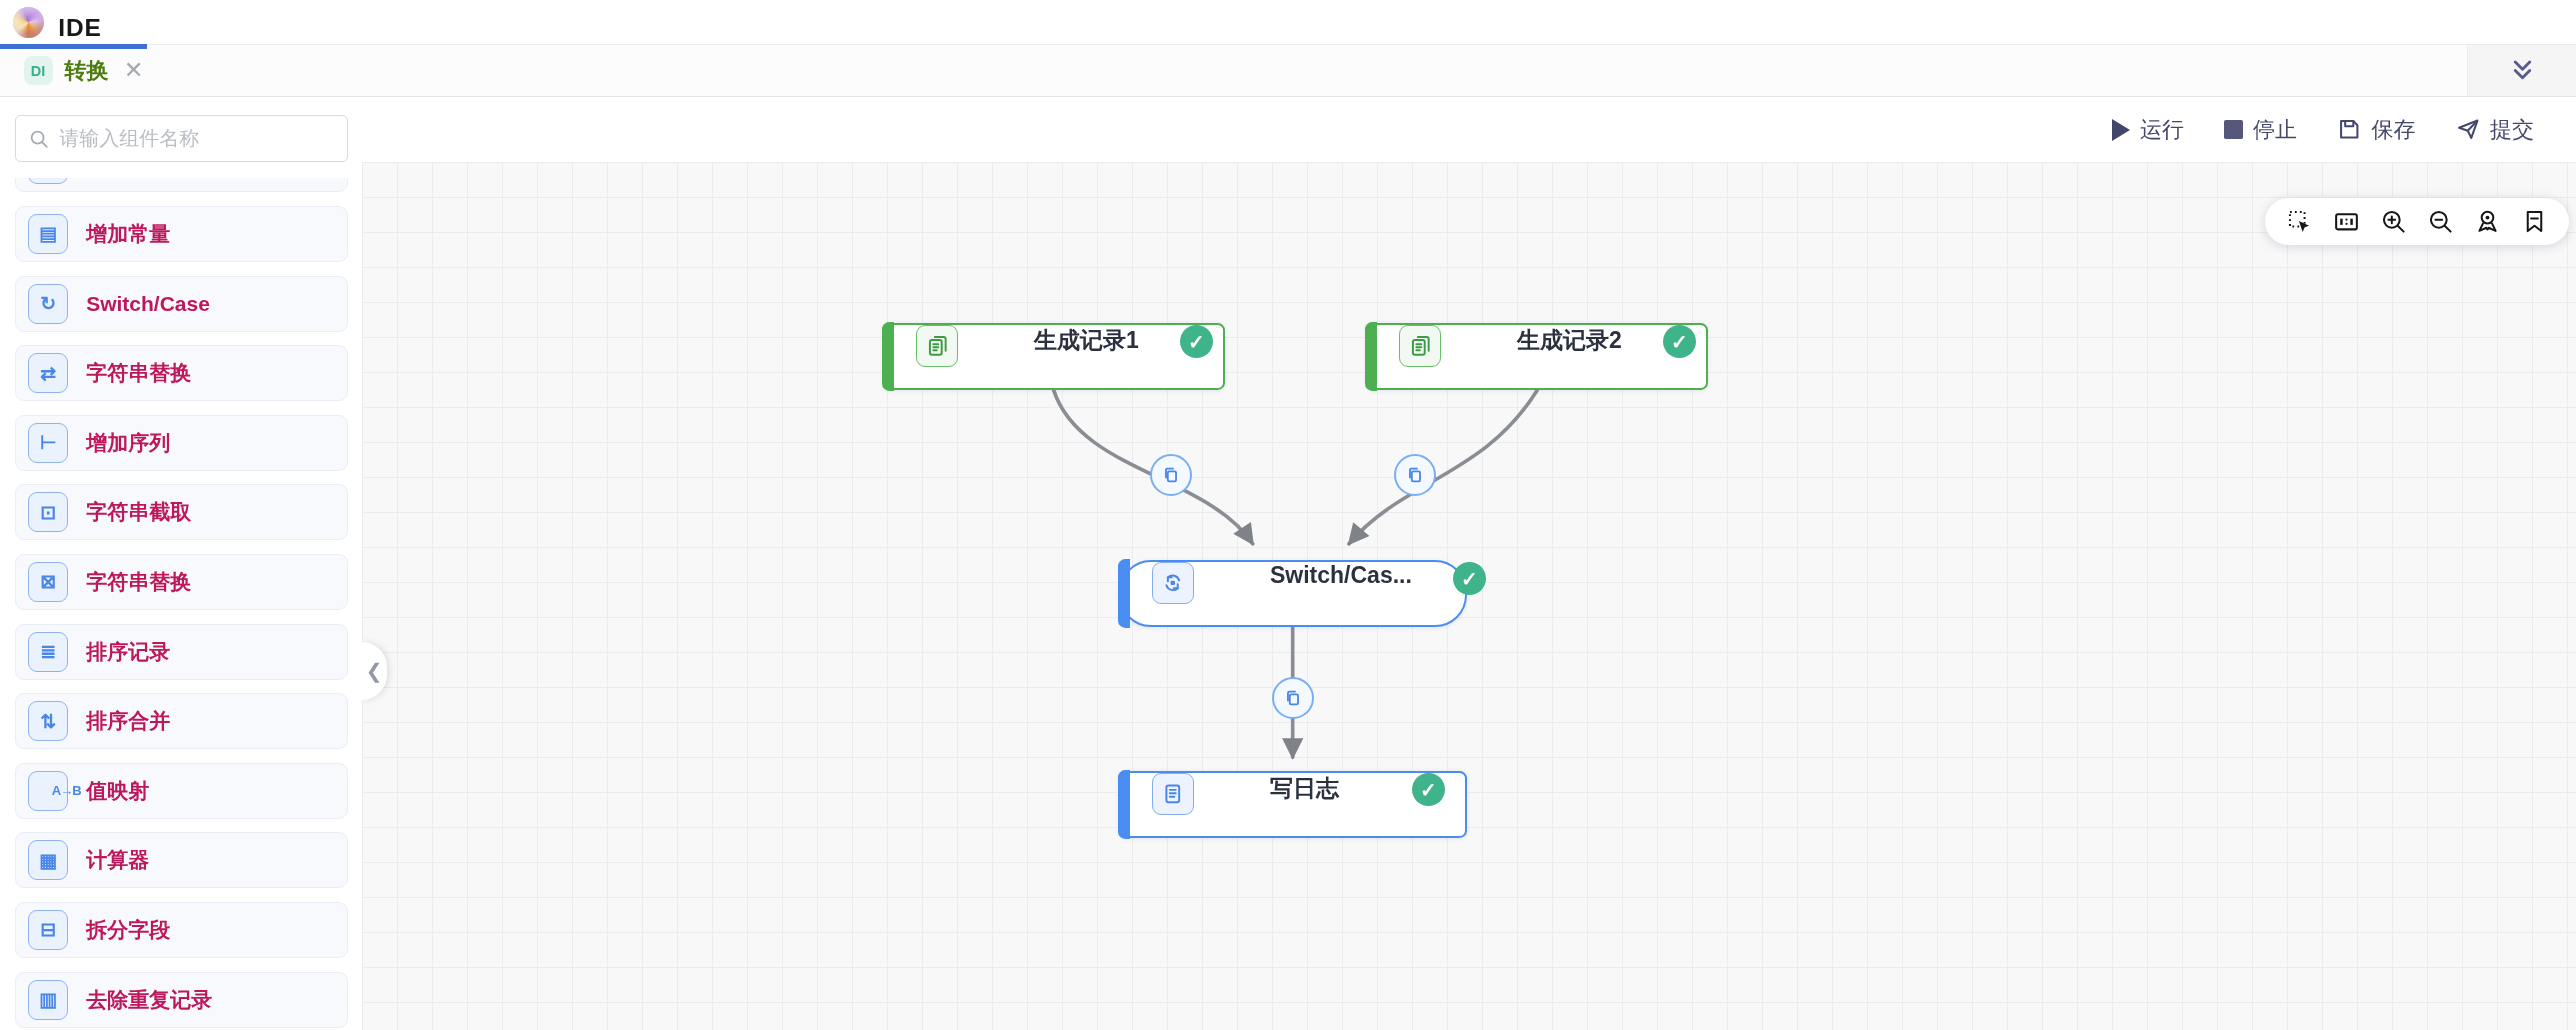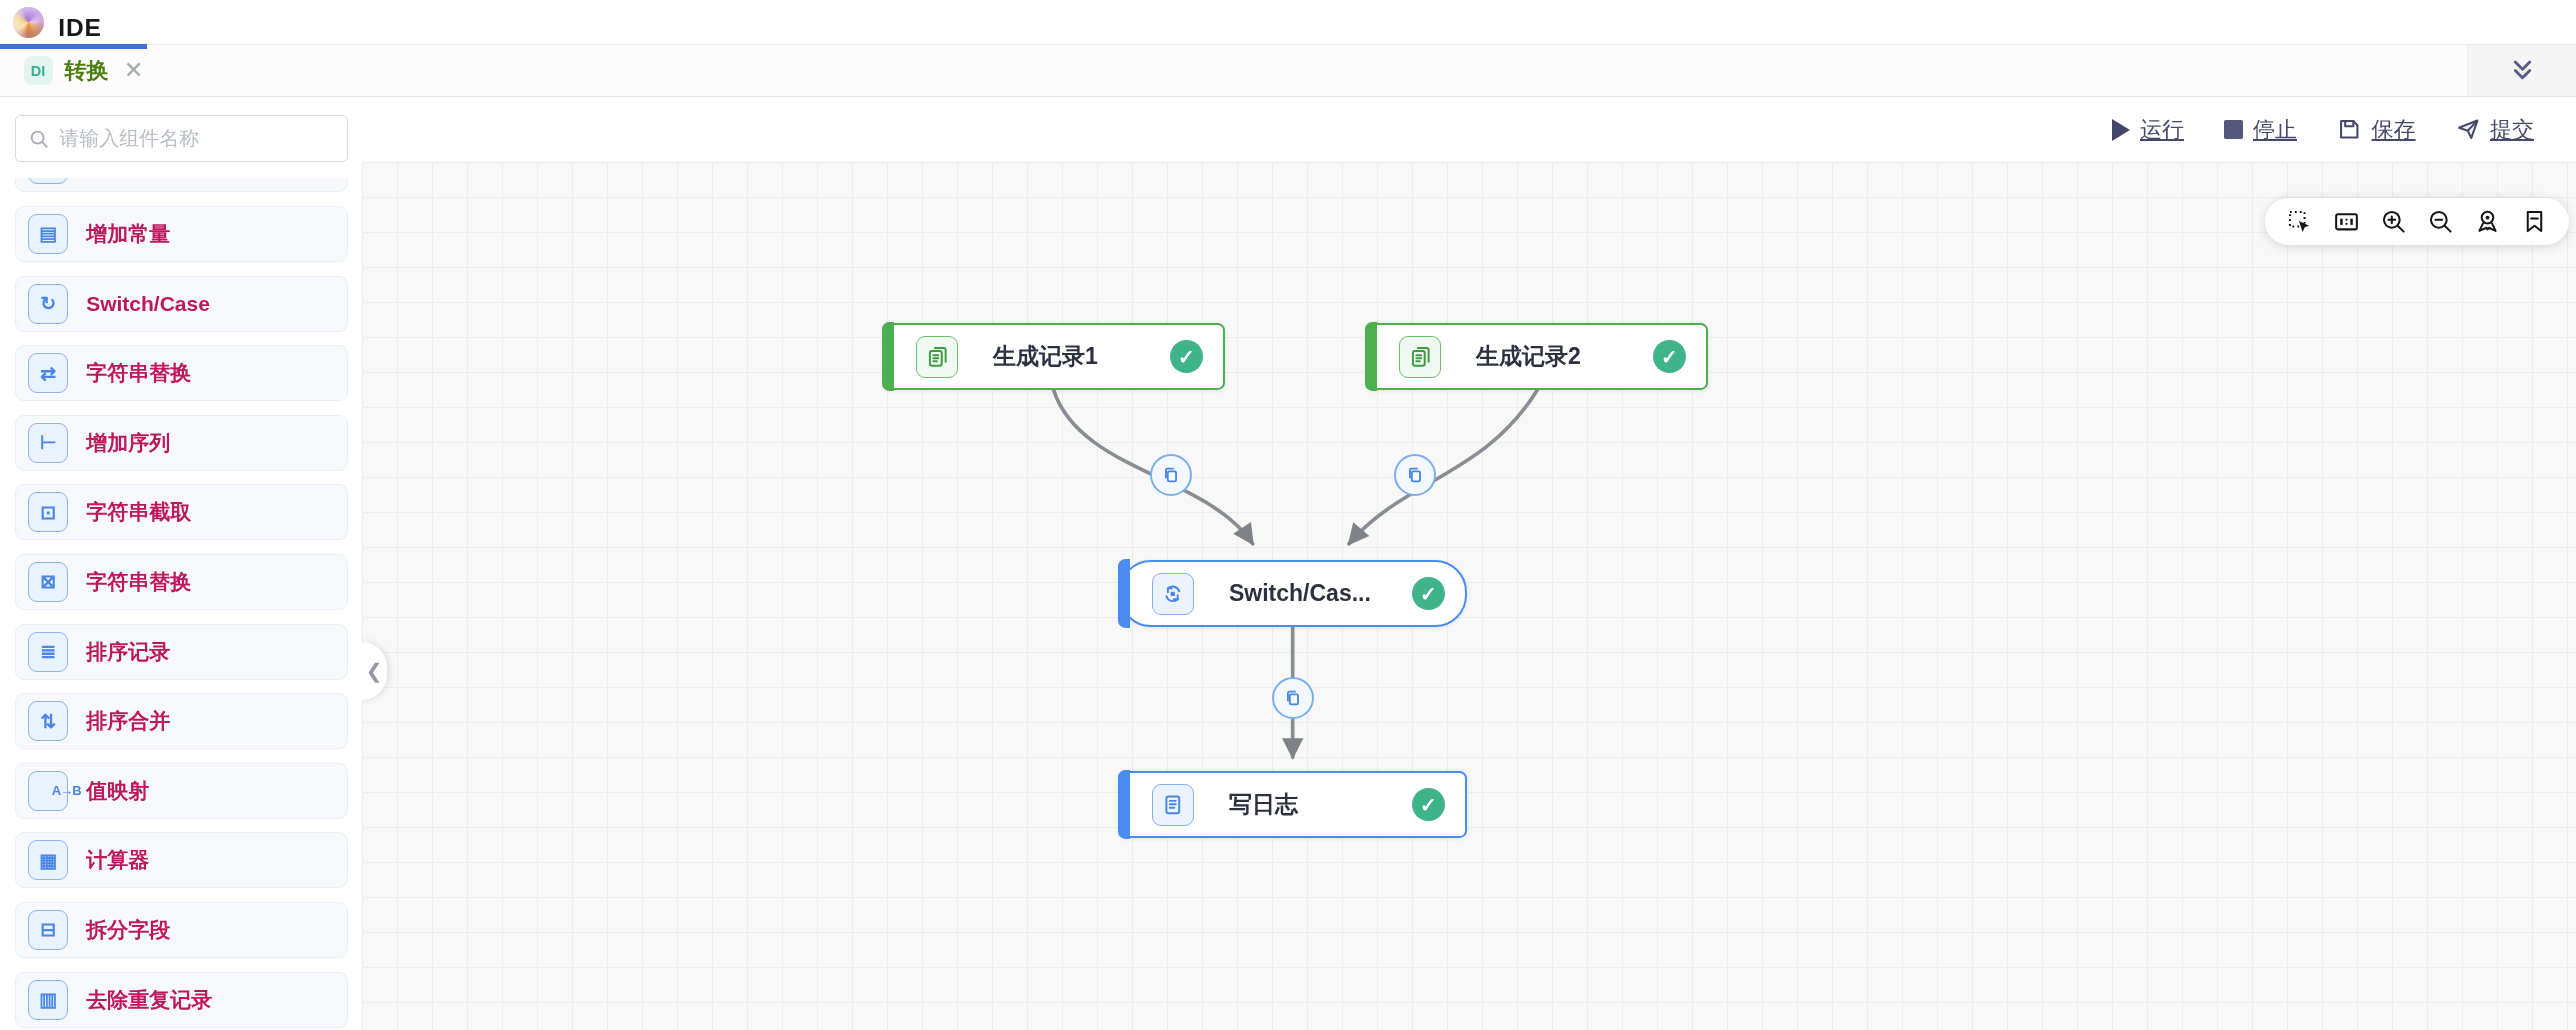--- a/index.html
+++ b/index.html
@@ -41,33 +41,33 @@
   .cmp-icon { width:40px; height:40px; border-radius:9px; background:#eaf2fe; border:1.8px solid #8fb3ef;
     color:#4a86e8; display:flex; align-items:center; justify-content:center; flex:none; }
   .cmp-icon .glyph { font-size:19px; font-weight:700; line-height:1; }
   .cmp-item[data-icon-small] .glyph { font-size:13px; letter-spacing:-0.9px;margin-left:36px; }
   .cmp-label { font-size:21px; font-weight:600; color:#be185d; white-space:nowrap; }
 
   
   .right-col { flex:1; display:flex; flex-direction:column; }
   .actionbar { height:65px; background:#fff; display:flex; align-items:center; justify-content:flex-end;
     gap:40px; padding-right:42px; }
-  .act-btn { display:flex; align-items:center; gap:10px; color:#45486b; font-size:22px; cursor:pointer;text-decoration:underline; }
+  .act-btn { display:flex; align-items:center; gap:10px; color:#45486b; font-size:22px; cursor:pointer; }
   .run-tri { width:0; height:0; border-left:18px solid #43466b; border-top:11px solid transparent; border-bottom:11px solid transparent; }
   .stop-sq { width:19px; height:19px; background:#55587a; border-radius:1.8px; }
 
   
   .canvas { position:relative; flex:1; overflow:hidden; background-color:#f8f8f9;
     background-image:linear-gradient(#ebecee 0.9px, transparent 0.9px),
                      linear-gradient(90deg,#ebecee 0.9px, transparent 0.9px);
     background-size:35px 35px; }
   .edges { position:absolute; left:0; top:0; }
 
-  .node { position:absolute; height:67px; background:#fff; border-radius:7.3px; display:flex; align-items:center;
-    box-shadow:0 0.9px 4.5px rgba(40,60,90,.10); cursor:pointer; }
+  .node { position:absolute; height:67px; background:#fff; border-radius:7.3px; display:flex; align-items:flex-start;
+    box-shadow:0 0.9px 4.5px rgba(40,60,90,.10); cursor:pointer;gap:41px; }
   .node .bar { position:absolute; left:-2.7px; top:-2.7px; bottom:-2.7px; width:11.8px; border-radius:7.3px 0 0 7.3px; }
   .node.green { border:2.7px solid #4caf50; }
   .node.green .bar { background:#4caf50; }
   .node.blue { border:2.7px solid #4a8df2; }
   .node.blue .bar { background:#4a8df2; }
   .node-icon { width:42px; height:42px; border-radius:9px; margin-left:31px; flex:none;
     display:flex; align-items:center; justify-content:center; }
   .node.green .node-icon { background:#f2f9f2; border:1.8px solid #6abf6a; color:#3d9b44; }
   .node.blue  .node-icon { background:#ecf3fe; border:1.8px solid #85aef2; color:#4a86e8; }
   .node-label { flex:1; margin-left:35px; font-size:23px; font-weight:600; color:#2c3140; white-space:nowrap; }

